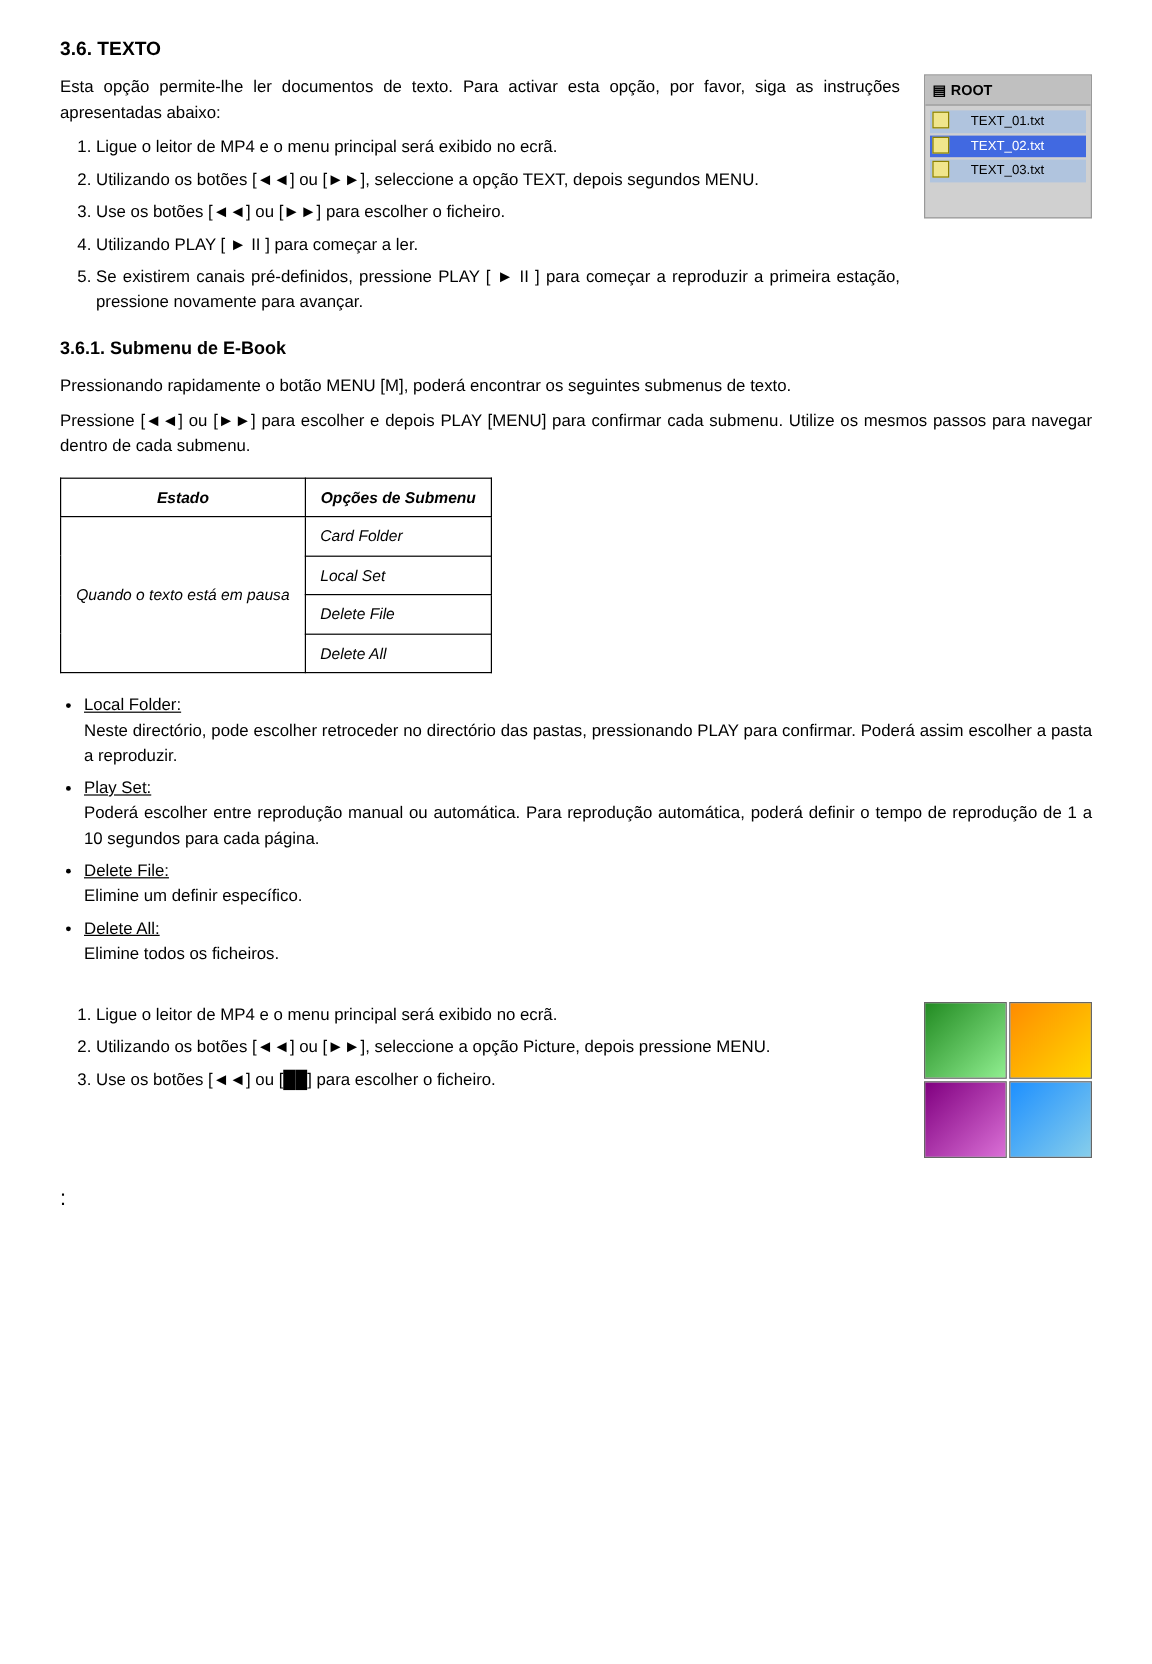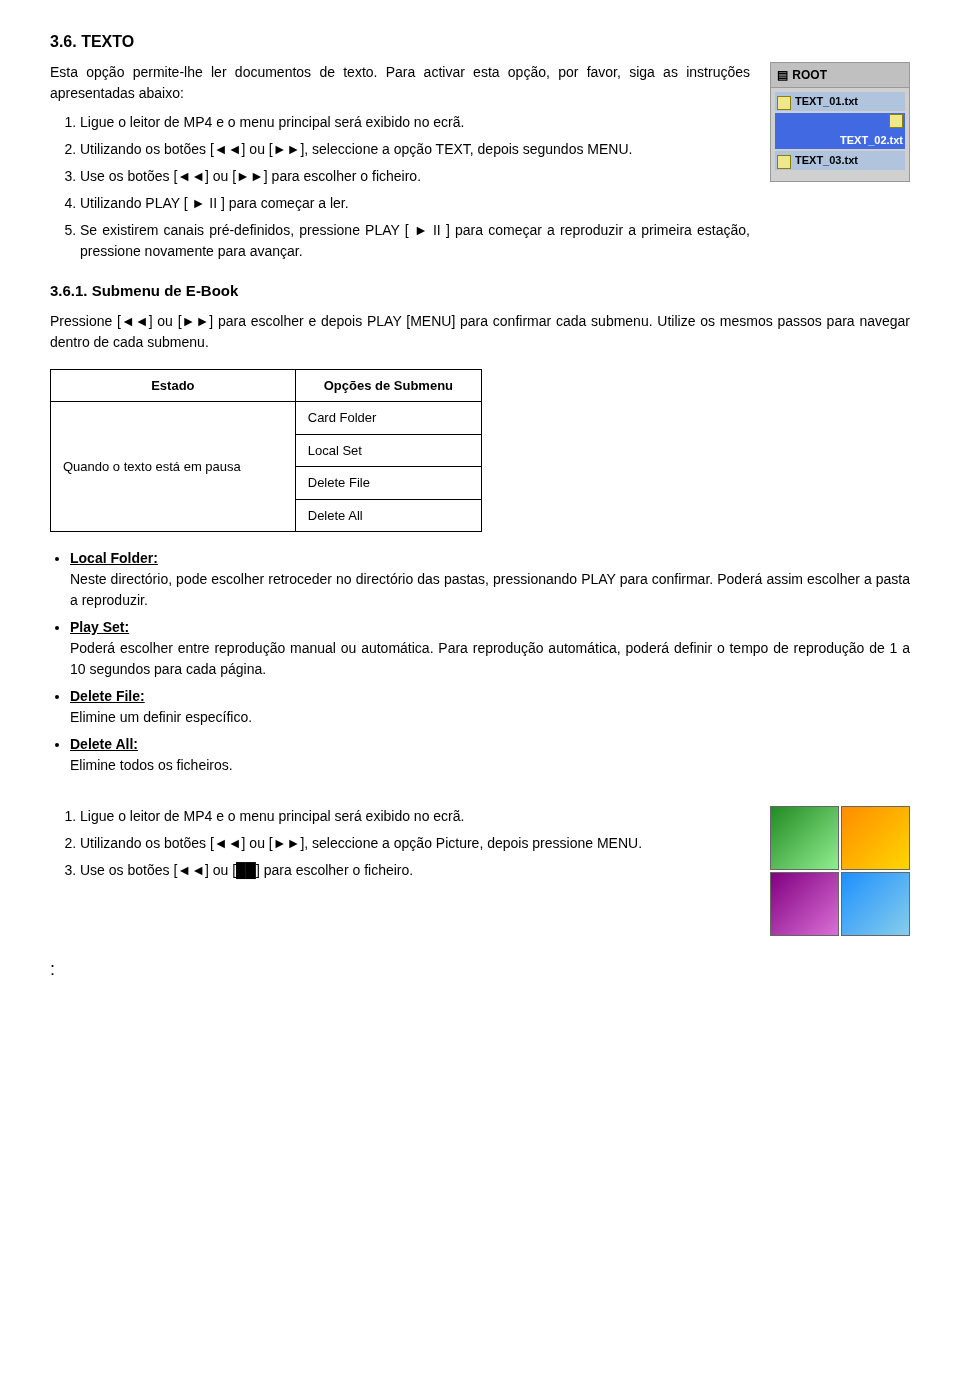--- a/index.html
+++ b/index.html
@@ -47,64 +47,63 @@
     }
     .root-image .root-content {
       width: 100%;
       padding: 4px;
       display: flex;
       flex-direction: column;
       gap: 2px;
     }
     .root-image .file-row {
       display: flex;
-      align-items: flex-end;
-      gap: 4px;
+      align-items: flex-start;
+      gap: 18px;
       font-size: 11px;
       padding: 1px 2px;
       background: #b0c4de;
       cursor: pointer;
-      font-weight: bold;
     }
     .root-image .file-row.selected {
       background: #4169e1;
       color: white;
-      flex-direction: column;
     }
     .file-icon {
       width: 14px;
       height: 14px;
       background: #f0e68c;
       border: 1px solid #8b8000;
       display: inline-block;
     }
     .table-container { margin: 16px 0; }
     table {
       border-collapse: collapse;
-      width: 432px;
+      width: 360px;
+      font-style: italic;
     }
     table td, table th {
       border: 1px solid #000;
       padding: 6px 12px;
       font-size: 13px;
       vertical-align: top;
     }
     table th {
       background: #fff;
       font-weight: bold;
       text-align: center;
     }
     .estado-cell {
-      text-align: left;
+      text-align: center;
       vertical-align: middle;
       margin-left: 48px;
     }
     .big-section { margin-top: 30px; }
     .big-section-title { font-size: 17px; font-weight: bold; margin-bottom: 8px; }
-    .bullet-title { font-weight: bold; text-decoration: underline; }
+    .bullet-title { font-weight: normal; text-decoration: underline; }
     .image-section { display: flex; align-items: flex-start; justify-content: space-between; margin-bottom: 10px; }
     .image-section-text { flex: 1; }
     .picture-collage {
       width: 140px;
       height: 130px;
       display: grid;
       grid-template-columns: 1fr 1fr;
       grid-template-rows: 1fr 1fr;
       gap: 2px;
       margin-left: 20px;
@@ -161,20 +160,21 @@
             <span>TEXT_03.txt</span>
           </div>
         </div>
       </div>
     </div>
   </div>
 </div>
 
 <div>
   <h3>3.6.1.  Submenu de E-Book</h3>
+  <p>Pressionando rapidamente o botão MENU [M], poderá encontrar os seguintes submenus de texto.</p>
   <p>Pressione [◄◄] ou [►►] para escolher e depois PLAY [MENU] para confirmar cada submenu. Utilize os mesmos passos para navegar dentro de cada submenu.</p>
 
   <div class="table-container">
     <table>
       <thead>
         <tr>
           <th>Estado</th>
           <th>Opções de Submenu</th>
         </tr>
       </thead>

